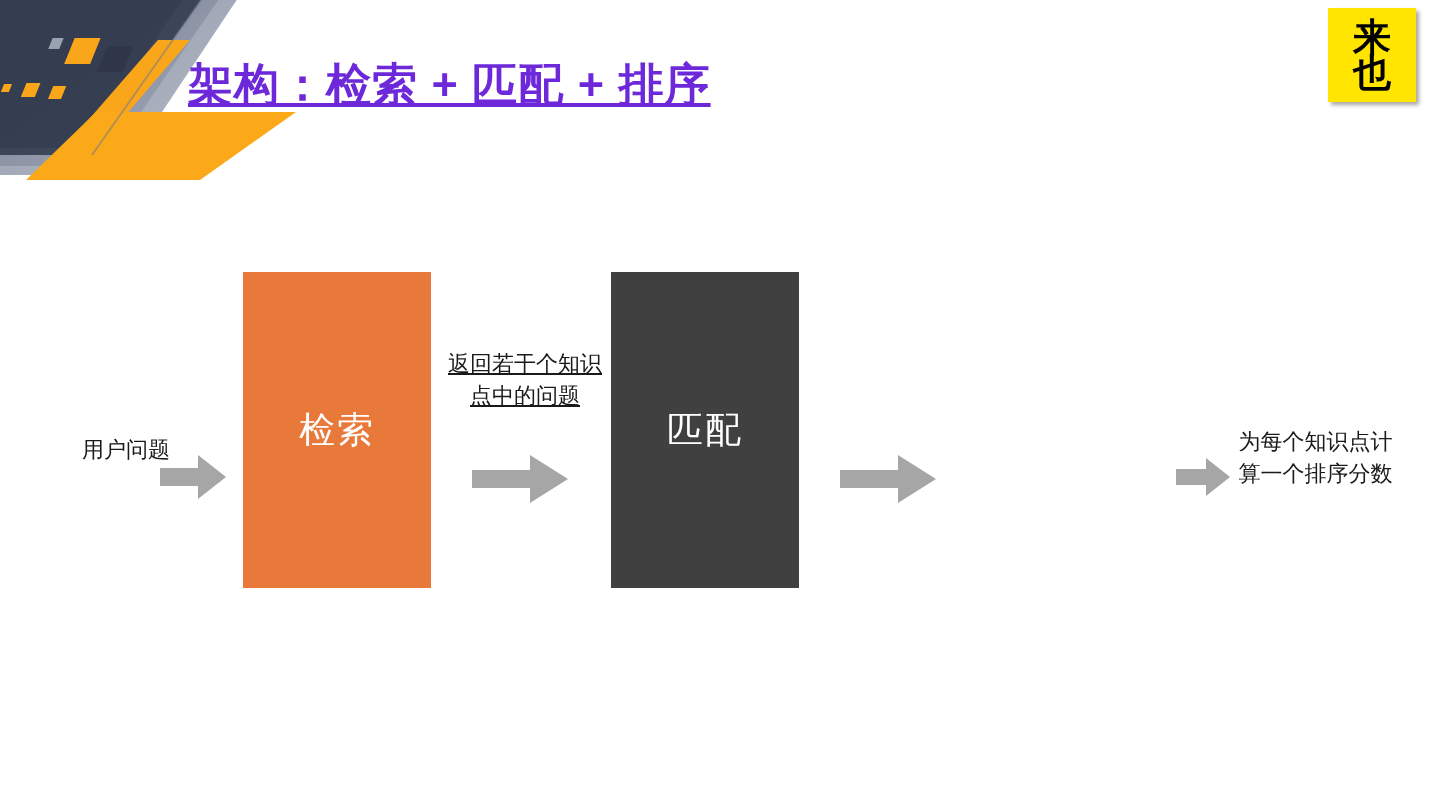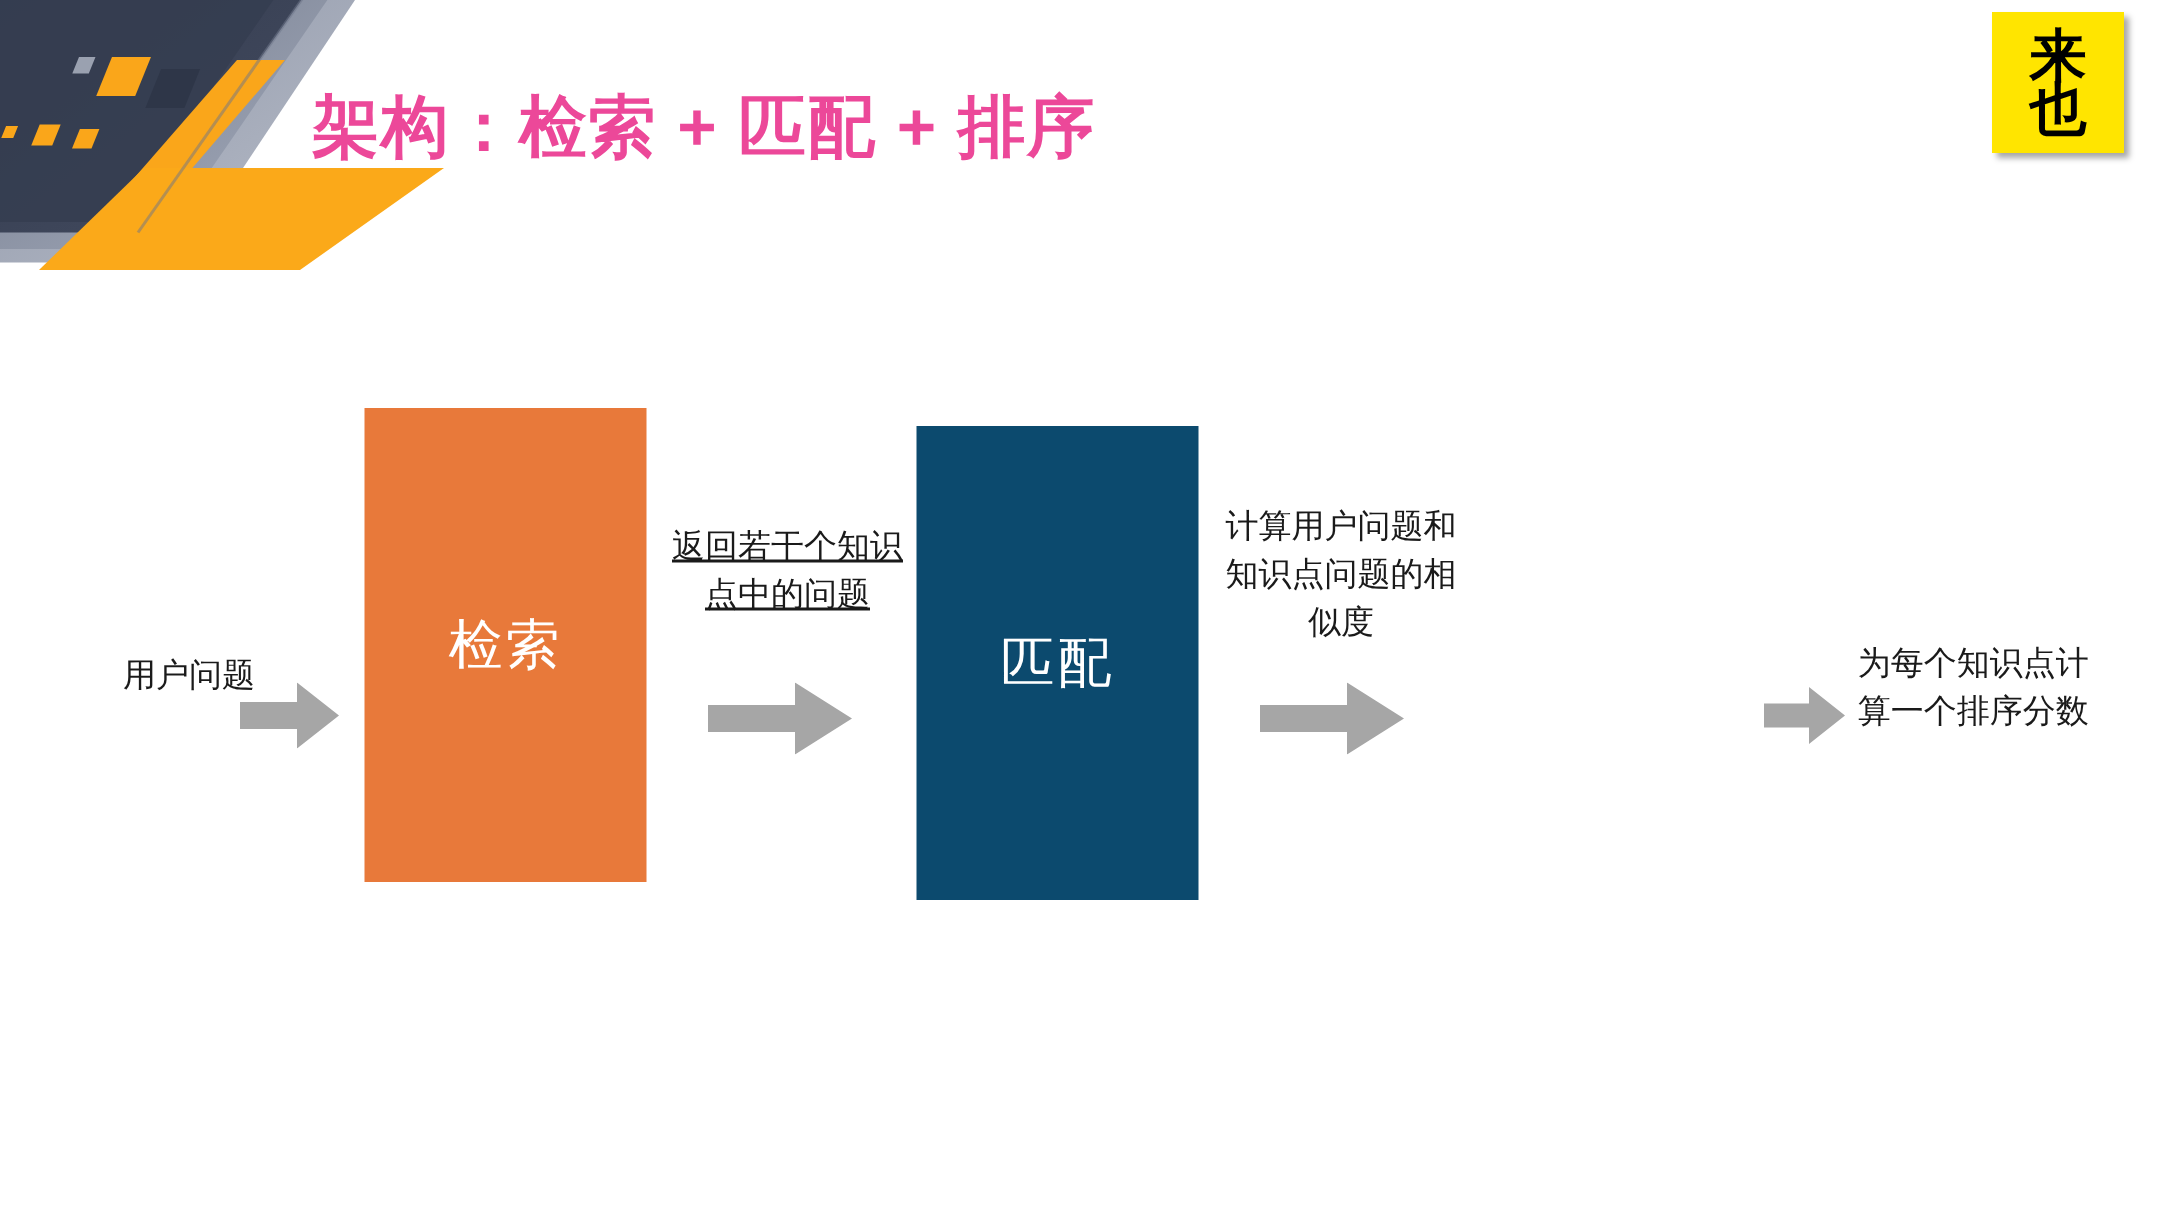--- a/index.html
+++ b/index.html
@@ -56,47 +56,48 @@
     font-family: "DejaVu Sans", "Liberation Sans", sans-serif;
     font-weight: 700;
     font-size: 38px;
     color: #000000;
     letter-spacing: 0;
   }
 
   
   #page-title {
     position: absolute;
-    left: 208px;
+    left: 188px;
     top: 55px;
     font-size: 45px;
     font-weight: 700;
-    color: #ec4899;
+    color: #6d28d9;
     letter-spacing: 1px;
     white-space: nowrap;
+    text-decoration: underline;
   }
 
   
   .stage-box {
     position: absolute;
     top: 272px;
     width: 188px;
     height: 316px;
     display: flex;
     align-items: center;
     justify-content: center;
   }
   .stage-label {
     color: #FFFFFF;
     font-size: 36px;
     font-weight: 400;
     letter-spacing: 2px;
   }
   #stage-box-0 { left: 243px; background: #E8793A; }
-  #stage-box-1 { left: 611px; background: #0c4a6e; margin-top: 12px; }
+  #stage-box-1 { left: 611px; background: #404040; }
   #stage-box-2 { left: 978px; background: #70AD47; }
 
   
   .arrow {
     position: absolute;
     top: 455px;
   }
   .arrow svg { display: block; }
   #arrow-0 { left: 160px; }
   #arrow-1 { left: 472px; }
@@ -194,21 +195,20 @@
   <div class="arrow" id="arrow-1">
     <svg width="96" height="48" viewBox="0 0 96 48" xmlns="http://www.w3.org/2000/svg">
       <polygon points="0,15 58,15 58,0 96,24 58,48 58,33 0,33" fill="#A6A6A6"></polygon>
     </svg>
   </div>
 
   <div class="stage-box" id="stage-box-1">
     <span class="stage-label">匹配</span>
   </div>
 
-  <div class="caption" id="caption-1">计算用户问题和知识点问题的相似度</div>
 
   <div class="arrow" id="arrow-2">
     <svg width="96" height="48" viewBox="0 0 96 48" xmlns="http://www.w3.org/2000/svg">
       <polygon points="0,15 58,15 58,0 96,24 58,48 58,33 0,33" fill="#A6A6A6"></polygon>
     </svg>
   </div>
 
 
   <div class="arrow" id="arrow-3">
     <svg width="54" height="38" viewBox="0 0 54 38" xmlns="http://www.w3.org/2000/svg">

